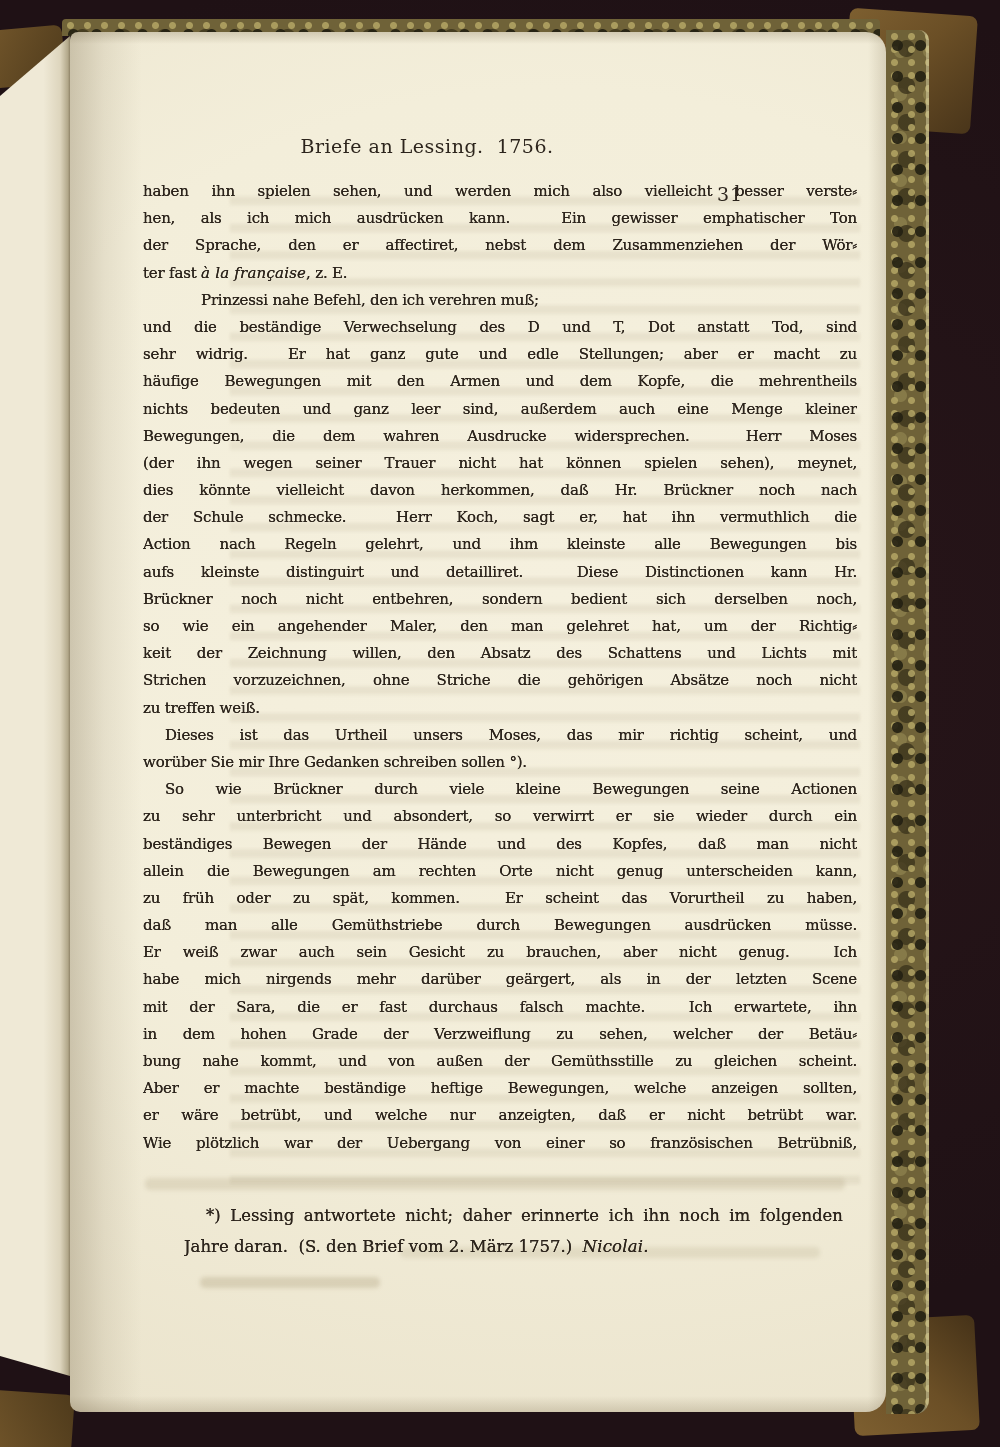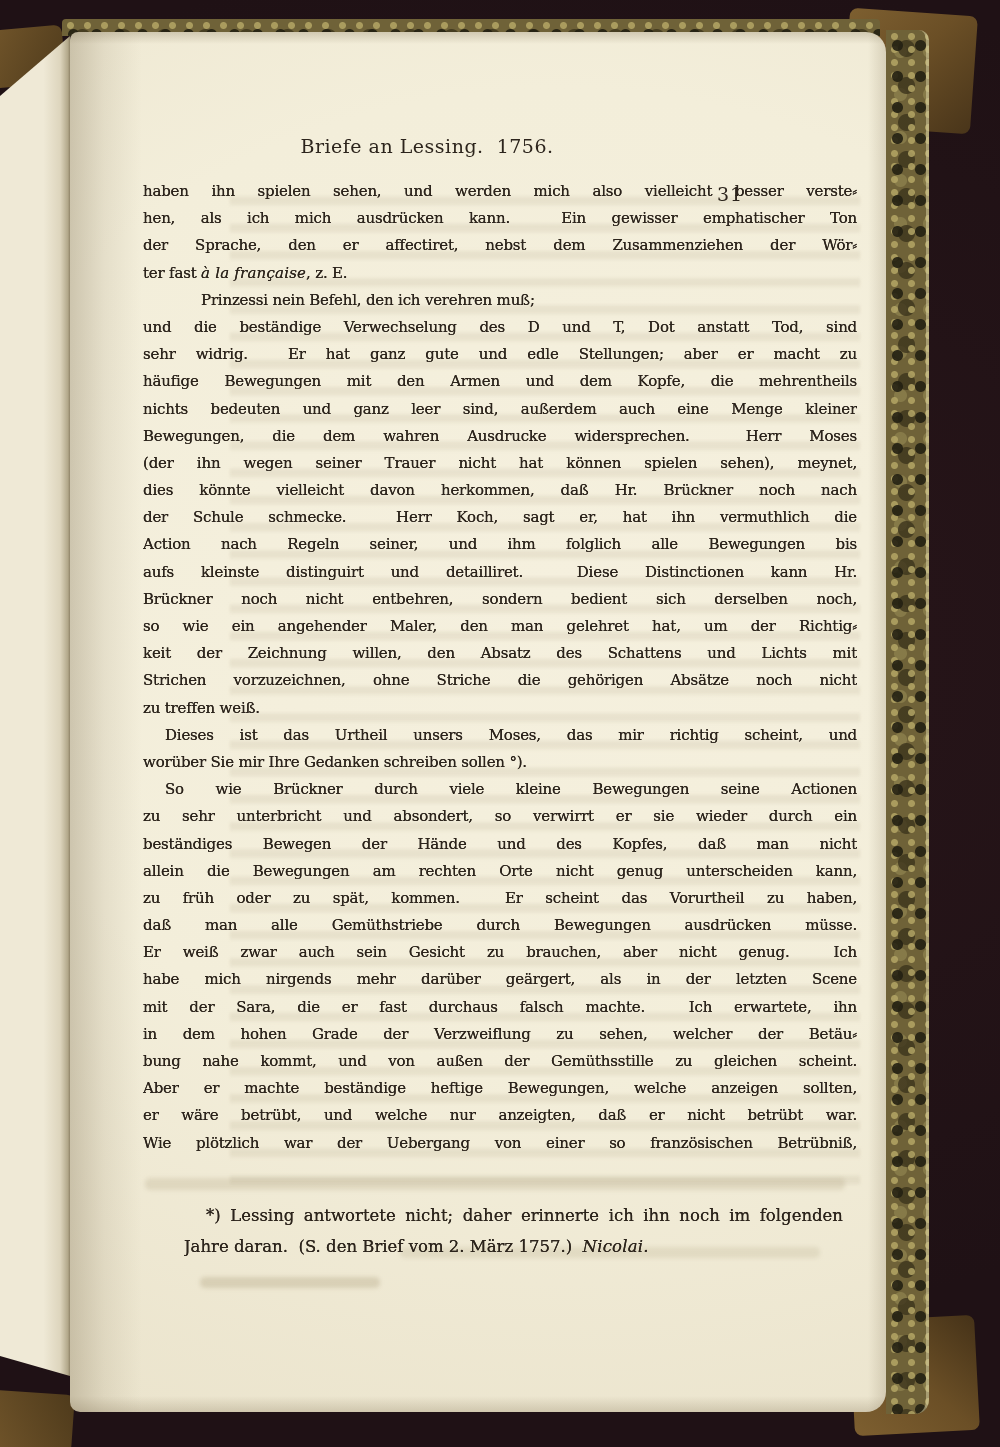--- a/index.html
+++ b/index.html
@@ -103,30 +103,30 @@
     <div class="header" style="color: rgb(44, 36, 28);">
       <span class="title">Briefe an Lessing.  1756.</span>
       <span class="pagenum">31</span>
     </div>
 
     <div class="bodytext" id="body-lines" style="color: rgb(44, 36, 28);">
         <div class="line j">haben ihn spielen sehen, und werden mich also vielleicht besser verste⸗</div>
         <div class="line j">hen, als ich mich ausdrücken kann.  Ein gewisser emphatischer Ton</div>
         <div class="line j">der Sprache, den er affectiret, nebst dem Zusammenziehen der Wör⸗</div>
         <div class="line end">ter fast <span class="latin">à la française</span>, z. E.</div>
-        <div class="line verse">Prinzessi nein Befehl, den ich verehren muß;</div>
+        <div class="line verse">Prinzessi nahe Befehl, den ich verehren muß;</div>
         <div class="line j">und die beständige Verwechselung des D und T, Dot anstatt Tod, sind</div>
         <div class="line j">sehr widrig.  Er hat ganz gute und edle Stellungen; aber er macht zu</div>
         <div class="line j">häufige Bewegungen mit den Armen und dem Kopfe, die mehrentheils</div>
         <div class="line j">nichts bedeuten und ganz leer sind, außerdem auch eine Menge kleiner</div>
         <div class="line j">Bewegungen, die dem wahren Ausdrucke widersprechen.  Herr Moses</div>
         <div class="line j">(der ihn wegen seiner Trauer nicht hat können spielen sehen), meynet,</div>
         <div class="line j">dies könnte vielleicht davon herkommen, daß Hr. Brückner noch nach</div>
         <div class="line j">der Schule schmecke.  Herr Koch, sagt er, hat ihn vermuthlich die</div>
-        <div class="line j">Action nach Regeln seiner, und ihm folglich alle Bewegungen bis</div>
+        <div class="line j">Action nach Regeln gelehrt, und ihm kleinste alle Bewegungen bis</div>
         <div class="line j">aufs kleinste distinguirt und detailliret.  Diese Distinctionen kann Hr.</div>
         <div class="line j">Brückner noch nicht entbehren, sondern bedient sich derselben noch,</div>
         <div class="line j">so wie ein angehender Maler, den man gelehret hat, um der Richtig⸗</div>
         <div class="line j">keit der Zeichnung willen, den Absatz des Schattens und Lichts mit</div>
         <div class="line j">Strichen vorzuzeichnen, ohne Striche die gehörigen Absätze noch nicht</div>
         <div class="line end">zu treffen weiß.</div>
         <div class="line j ind">Dieses ist das Urtheil unsers Moses, das mir richtig scheint, und</div>
         <div class="line end">worüber Sie mir Ihre Gedanken schreiben sollen °).</div>
         <div class="line j ind">So wie Brückner durch viele kleine Bewegungen seine Actionen</div>
         <div class="line j">zu sehr unterbricht und absondert, so verwirrt er sie wieder durch ein</div>

